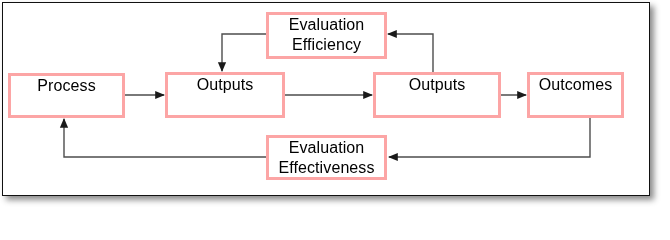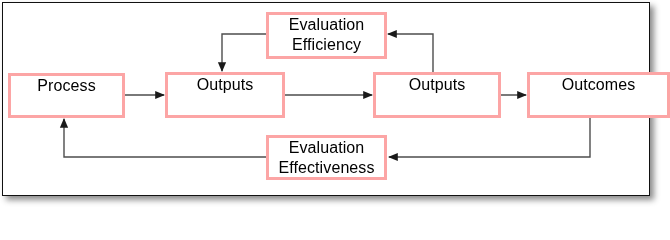--- a/index.html
+++ b/index.html
@@ -82,21 +82,21 @@
 </div>
 
 <div class="node-box" id="node-process" style="left: 165px; top: 72px; width: 120px; height: 46px;">
   <span class="node-label">Outputs</span>
 </div>
 
 <div class="node-box" id="node-outputs" style="left: 373px; top: 72px; width: 128px; height: 46px;">
   <span class="node-label">Outputs</span>
 </div>
 
-<div class="node-box" id="node-outcomes" style="left: 527px; top: 72px; width: 143px; height: 46px;">
+<div class="node-box" id="node-outcomes" style="left: 527px; top: 72px; width: 97px; height: 46px;">
   <span class="node-label">Outcomes</span>
 </div>
 
 <div class="node-box" id="node-evaluation-efficiency" style="left: 266px; top: 12px; width: 121px; height: 47px;">
   <span class="node-label">Evaluation
 Efficiency</span>
 </div>
 
 <div class="node-box" id="node-evaluation-effectiveness" style="left: 266px; top: 135px; width: 121px; height: 45px;">
   <span class="node-label">Evaluation

